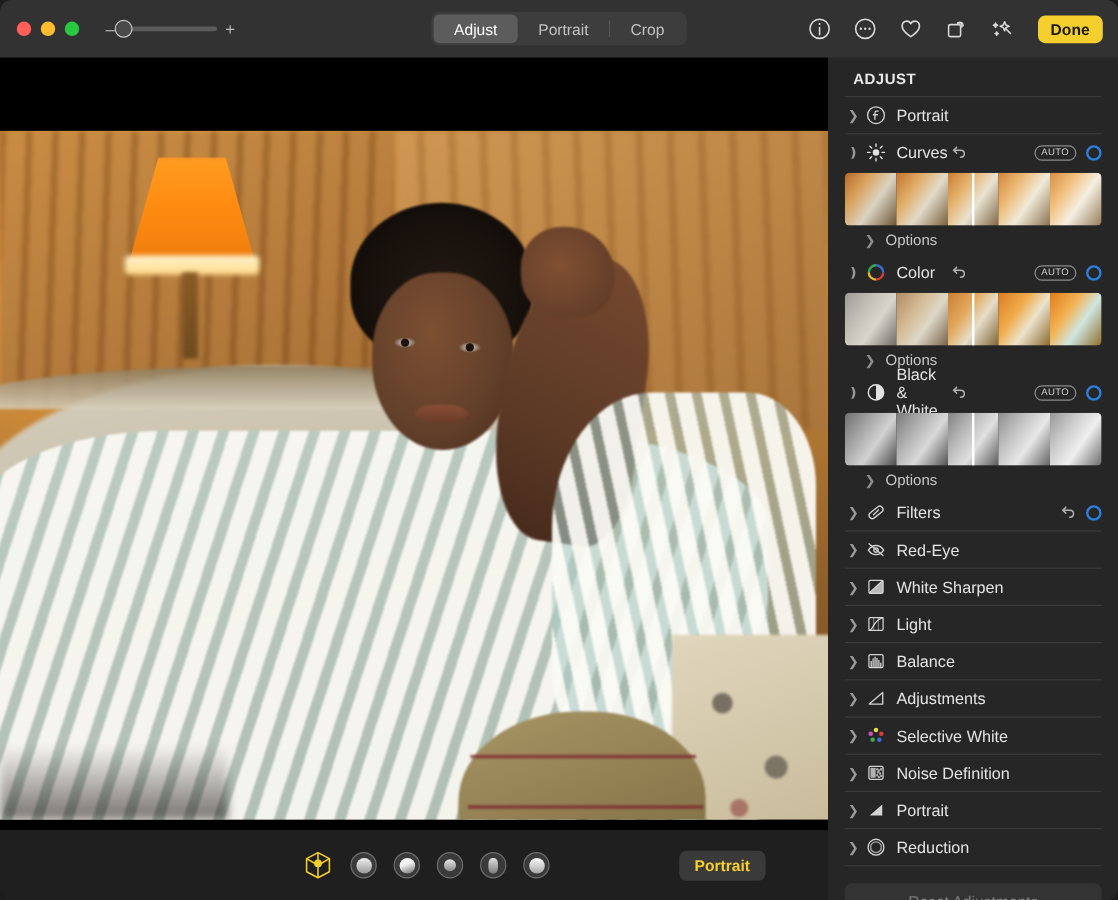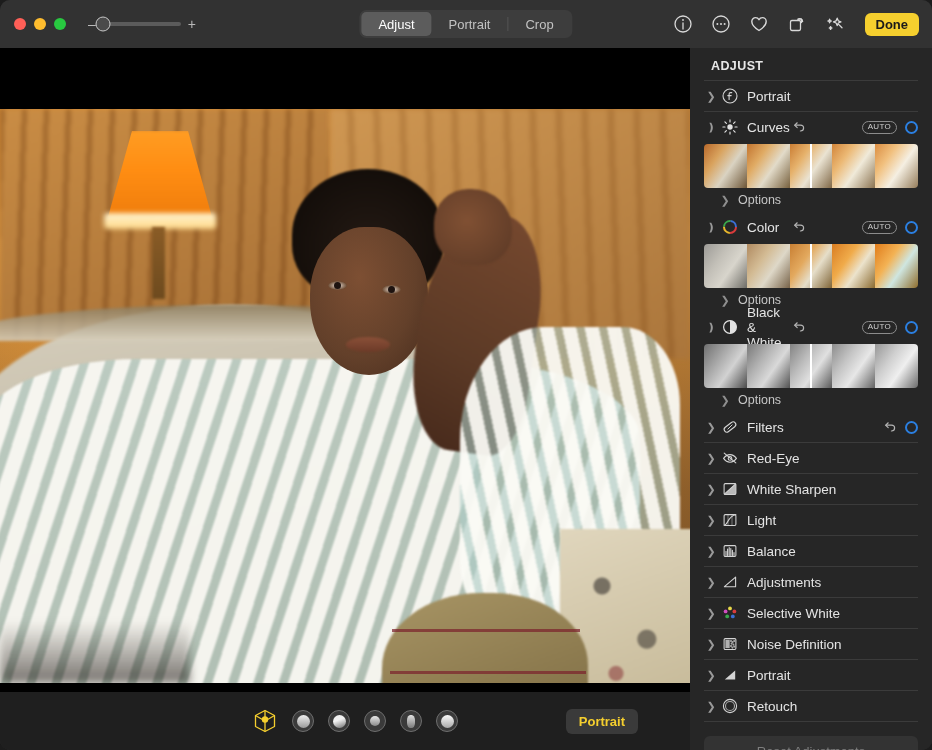--- a/index.html
+++ b/index.html
@@ -691,19 +691,19 @@
     <div class="divider"></div>
 
     <div class="adj-row">
       <span class="disc">❯</span>
       <span class="adj-icon">
         <svg width="16" height="16" viewBox="0 0 16 16" fill="none" stroke="#d4d4d4">
           <circle cx="8" cy="8" r="6.6" stroke-width="1.1"></circle>
           <circle cx="8" cy="8" r="4.5" stroke-width="1.1" opacity=".75"></circle>
         </svg>
       </span>
-      <span class="adj-label">Retouch</span>
+      <span class="adj-label">Reduction</span>
     </div>
     <div class="divider"></div>
 
     <div id="reset-btn">Reset Adjustments</div>
   </div>
 </div>
 
 </body></html>

